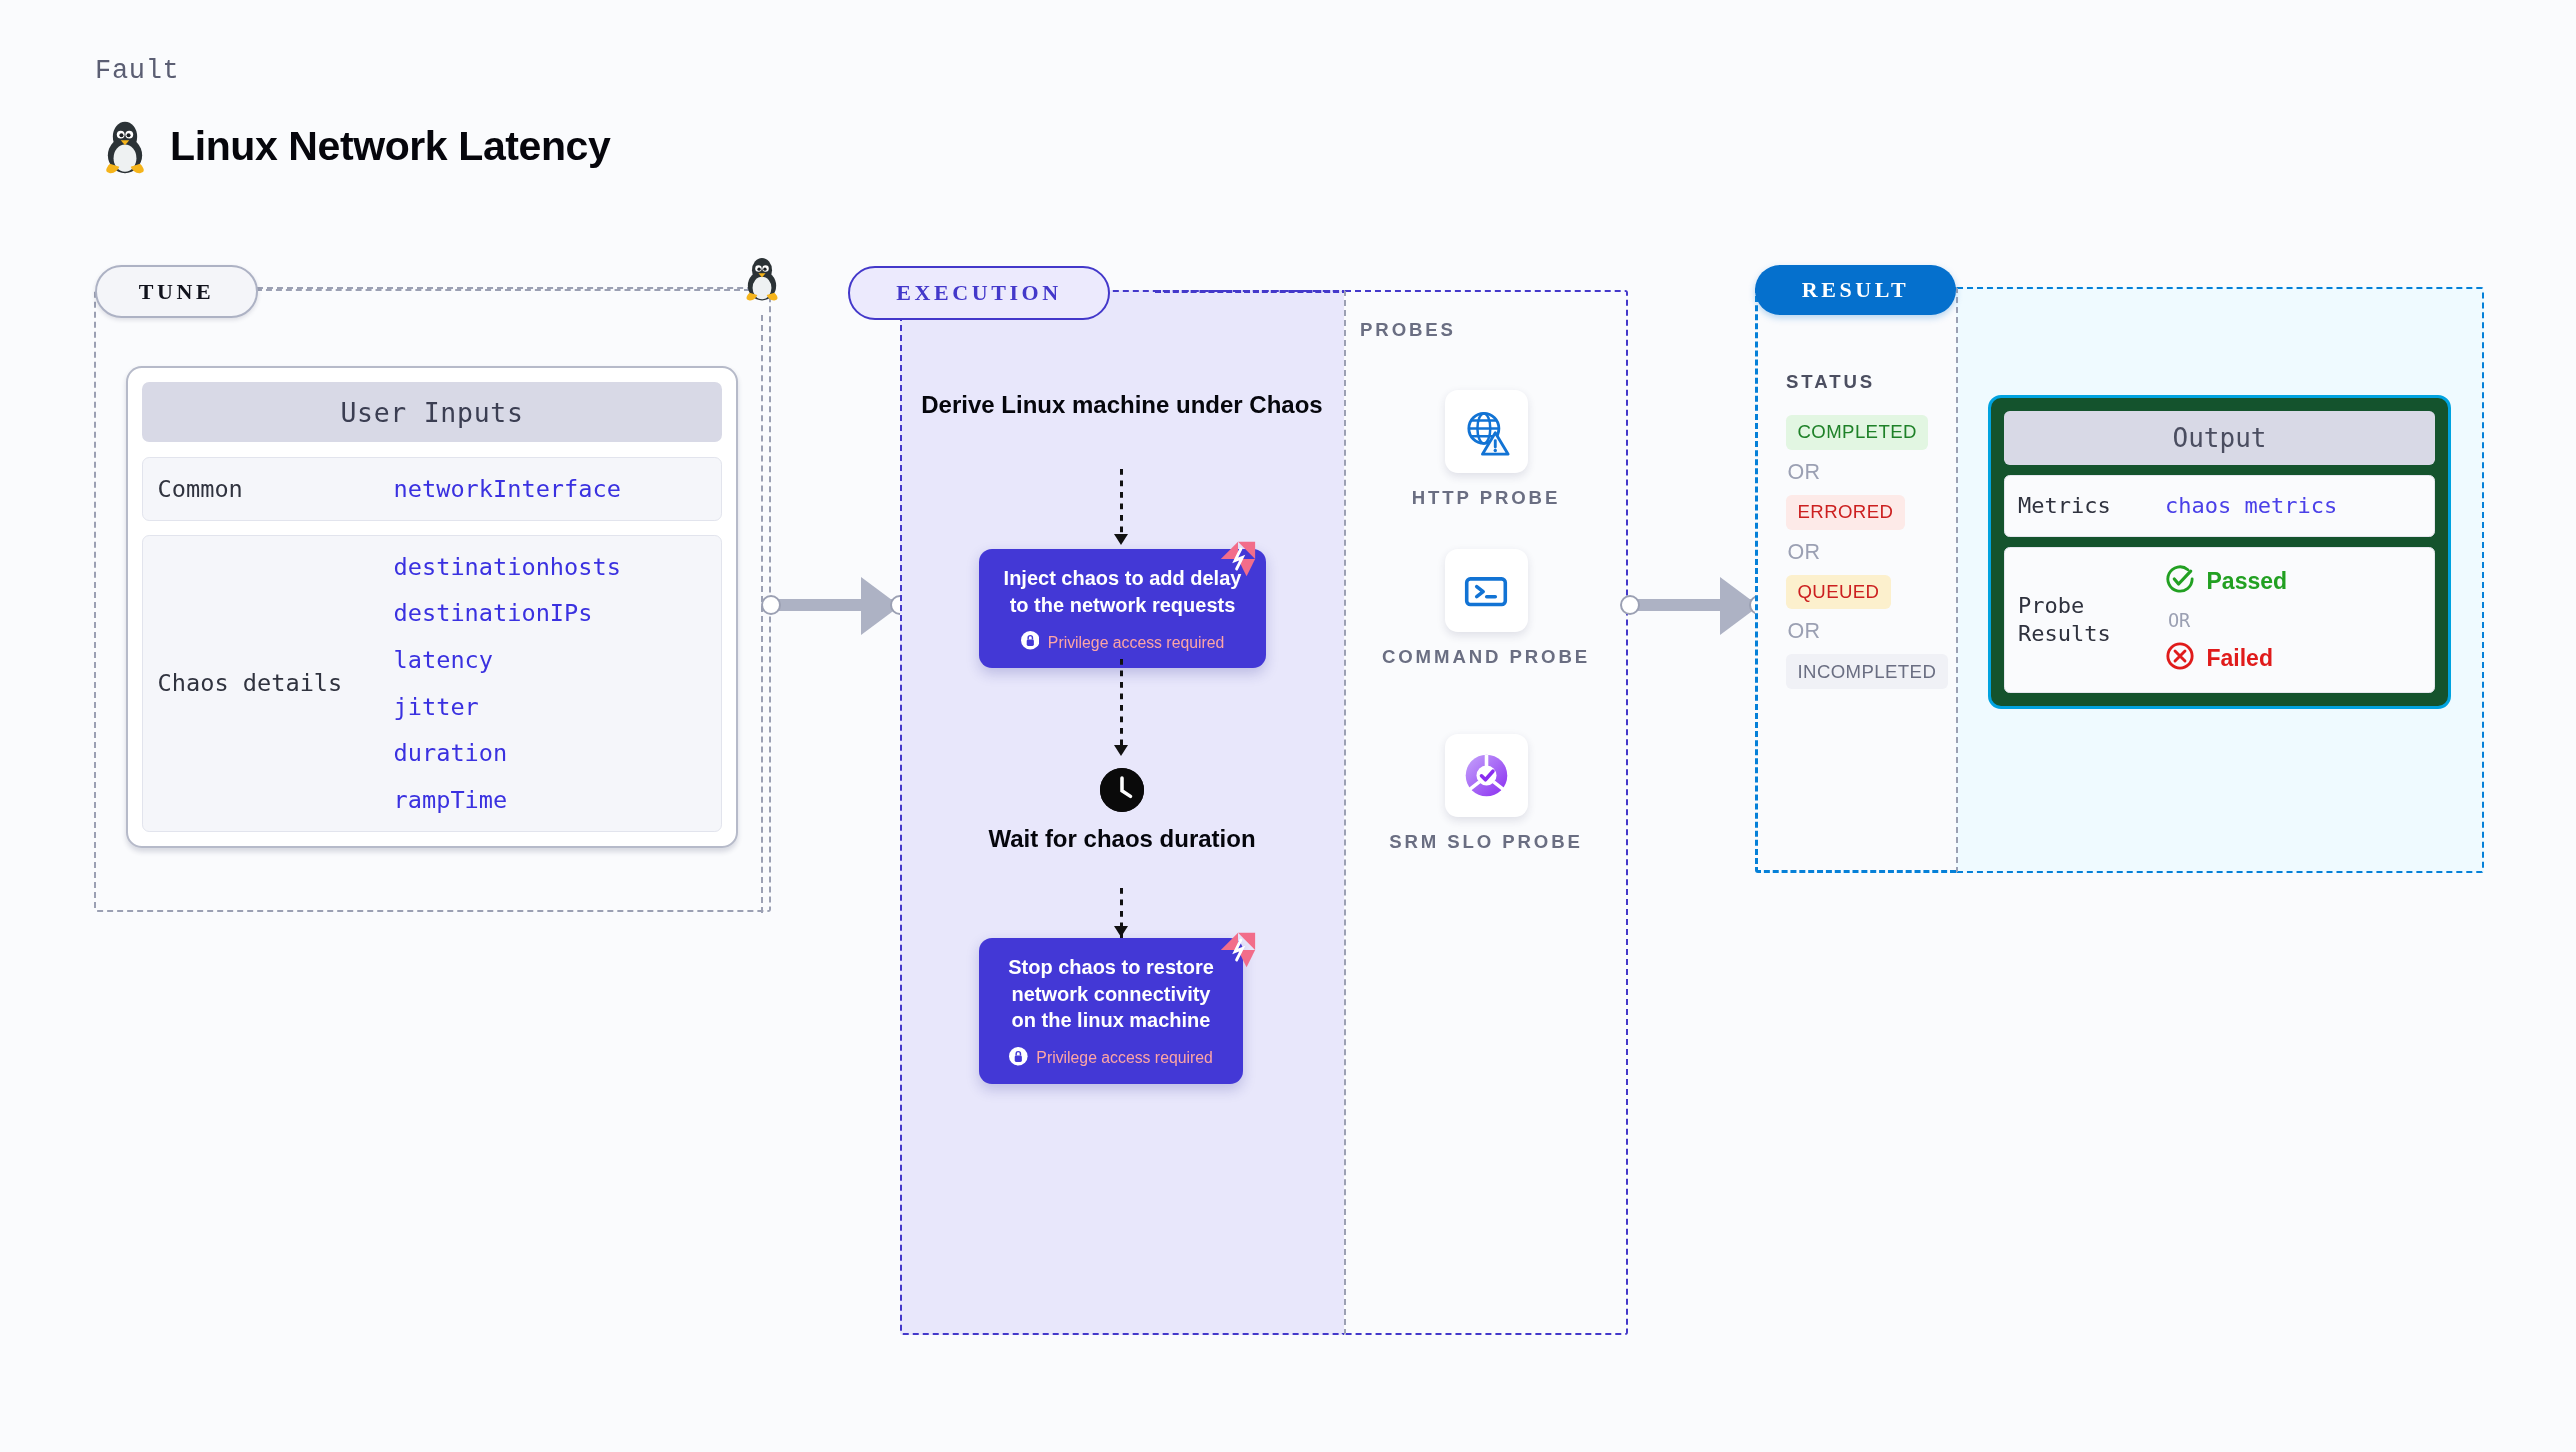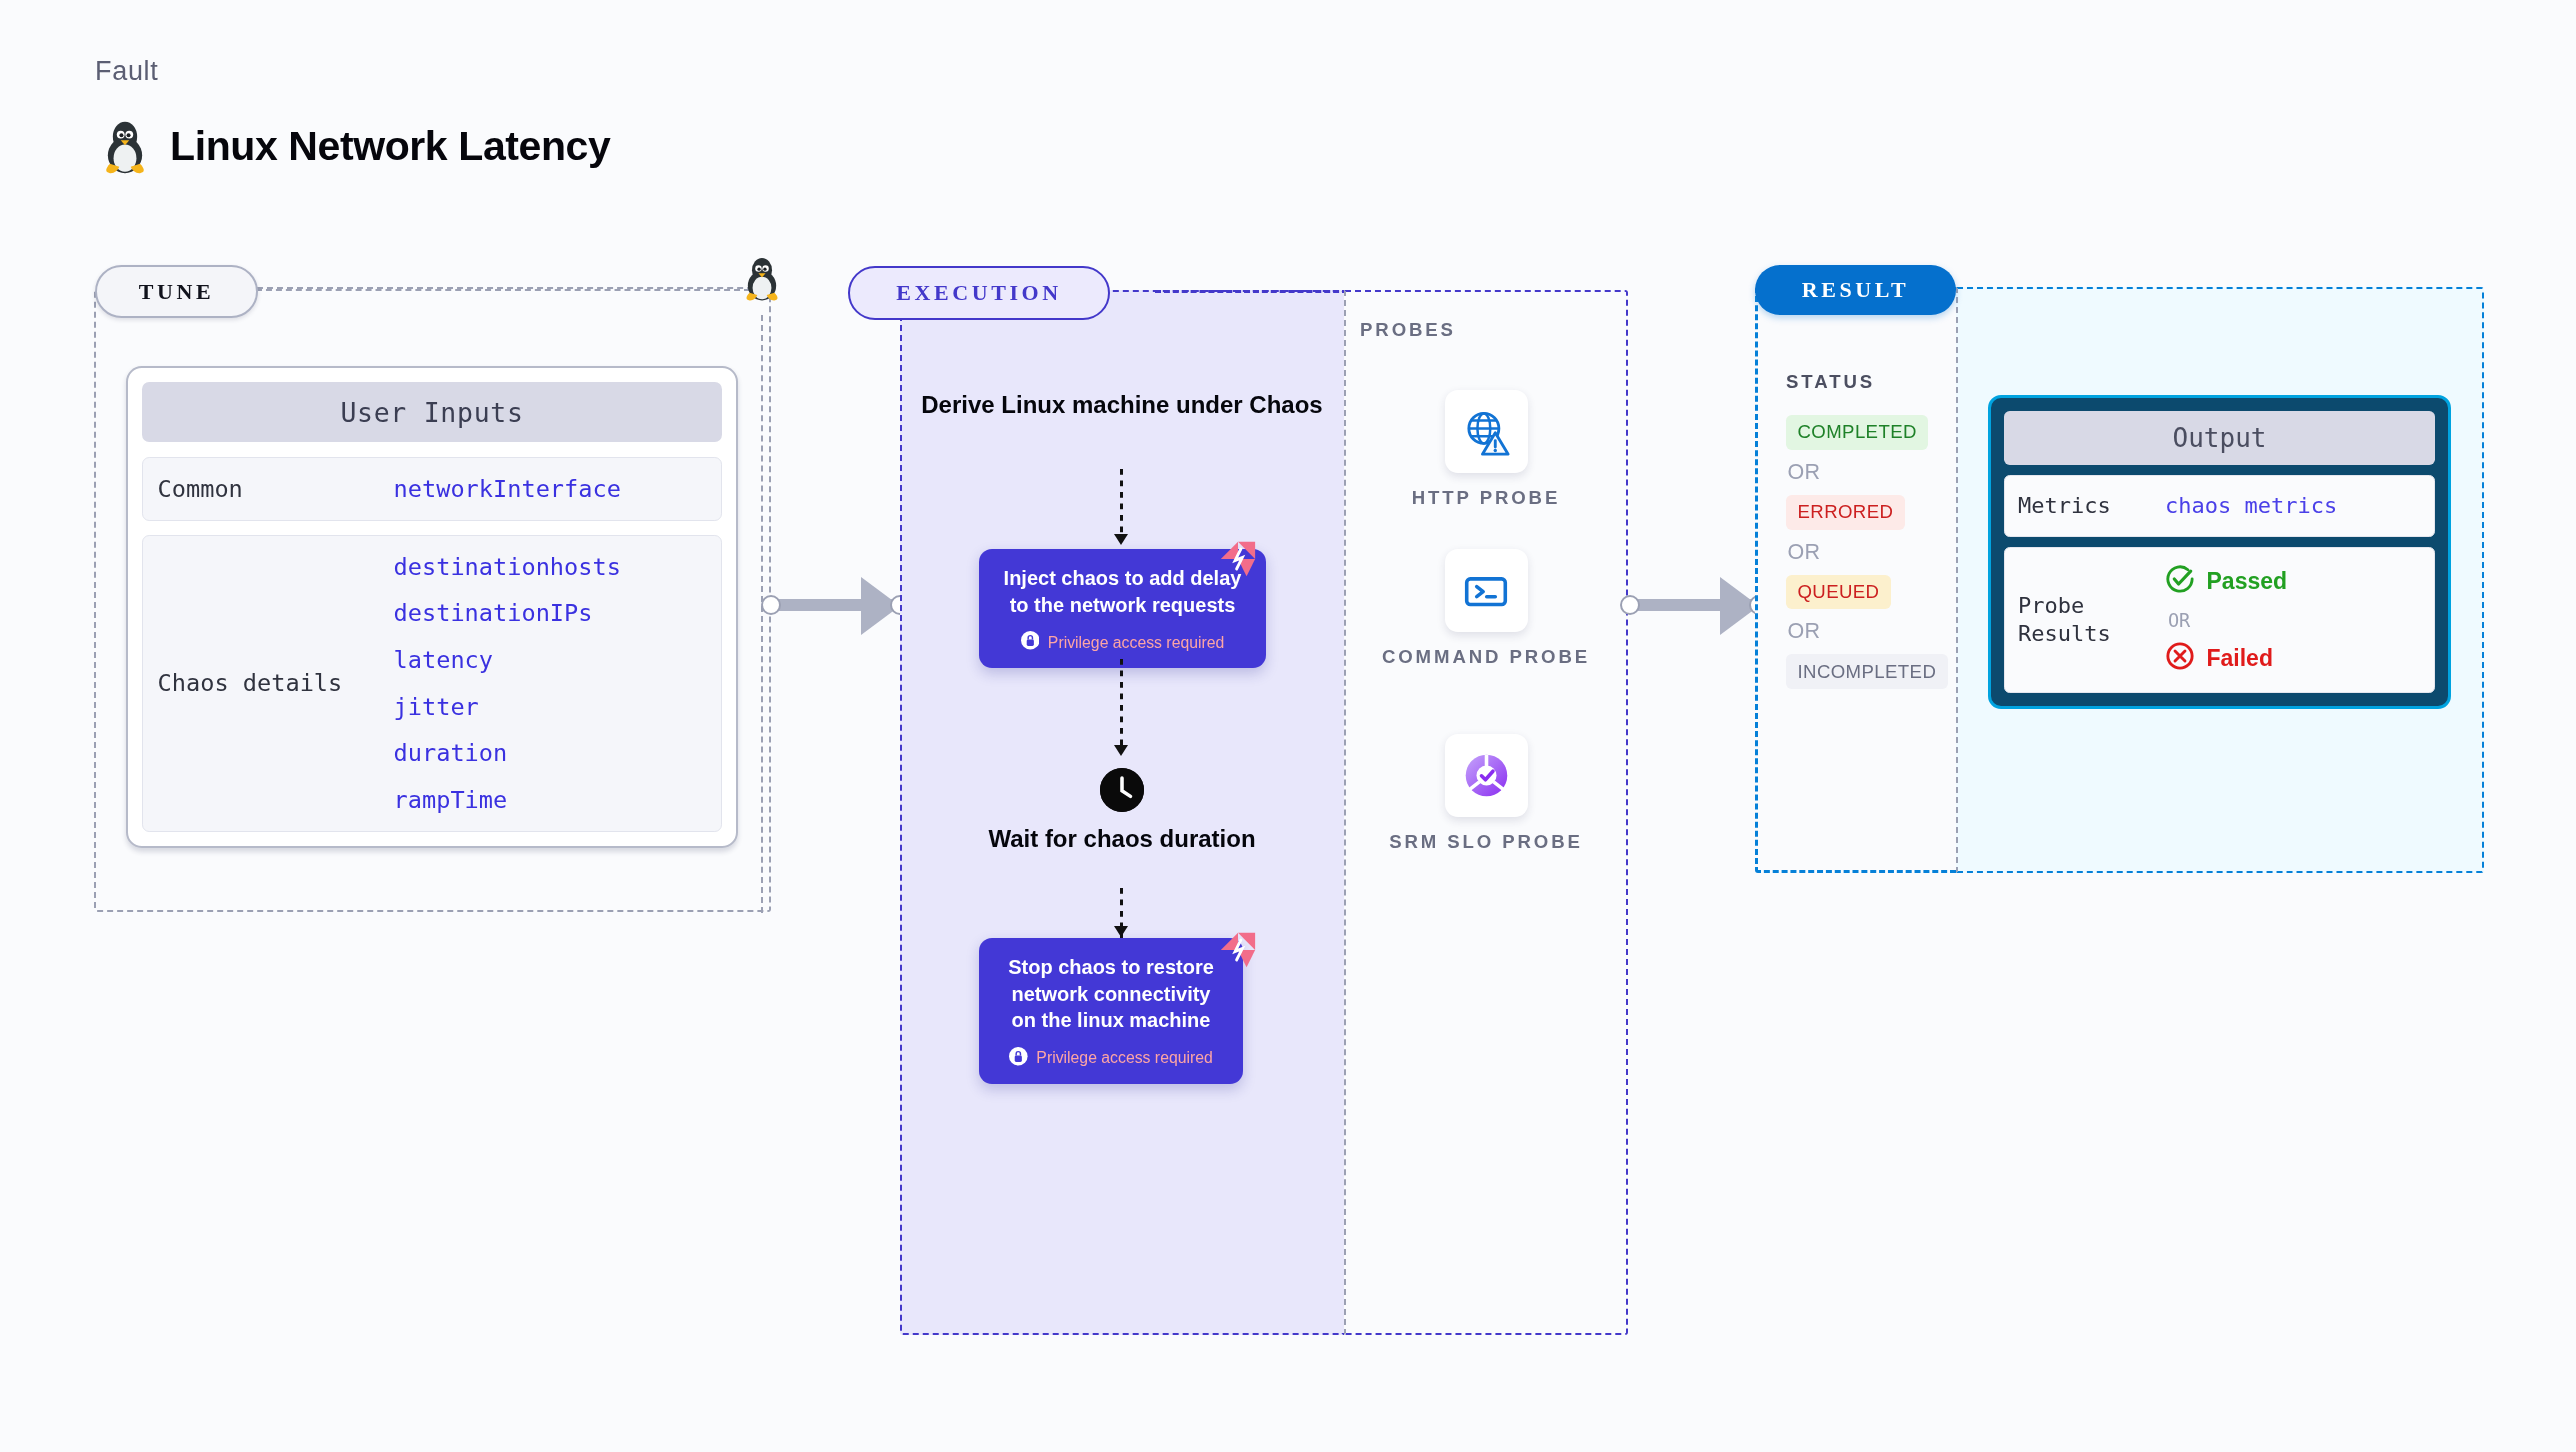--- a/index.html
+++ b/index.html
@@ -13,21 +13,21 @@
     position: relative;
     font-family: "Liberation Sans", sans-serif;
     overflow: hidden;
   }
 
   
   #fault-kicker {
     position: absolute;
     left: 95px;
     top: 56px;
-    font-family: Liberation Sans, sans-serif;
+    font-family: Liberation Mono, monospace;
     font-size: 27px;
     color: #5b5e73;
     letter-spacing: 0.7px;
   }
   #title-row {
     position: absolute;
     left: 100px;
     top: 118px;
     display: flex;
     align-items: center;
@@ -305,21 +305,21 @@
     color: #9ba0b3;
     margin: 10px 0 10px 1.4px;
     letter-spacing: 0.4px;
   }
 
   #output-card {
     position: absolute;
     left: 1988px; top: 395px;
     width: 463px;
     box-sizing: border-box;
-    background: #0c4a6e;
+    background: #14532d;
     border: 3.6px solid #00a3e0;
     border-radius: 13px;
     padding: 13px;
   }
   .out-header {
     background: #d8d9e6;
     border-radius: 5.7px;
     height: 54px;
     display: flex;
     align-items: center;

